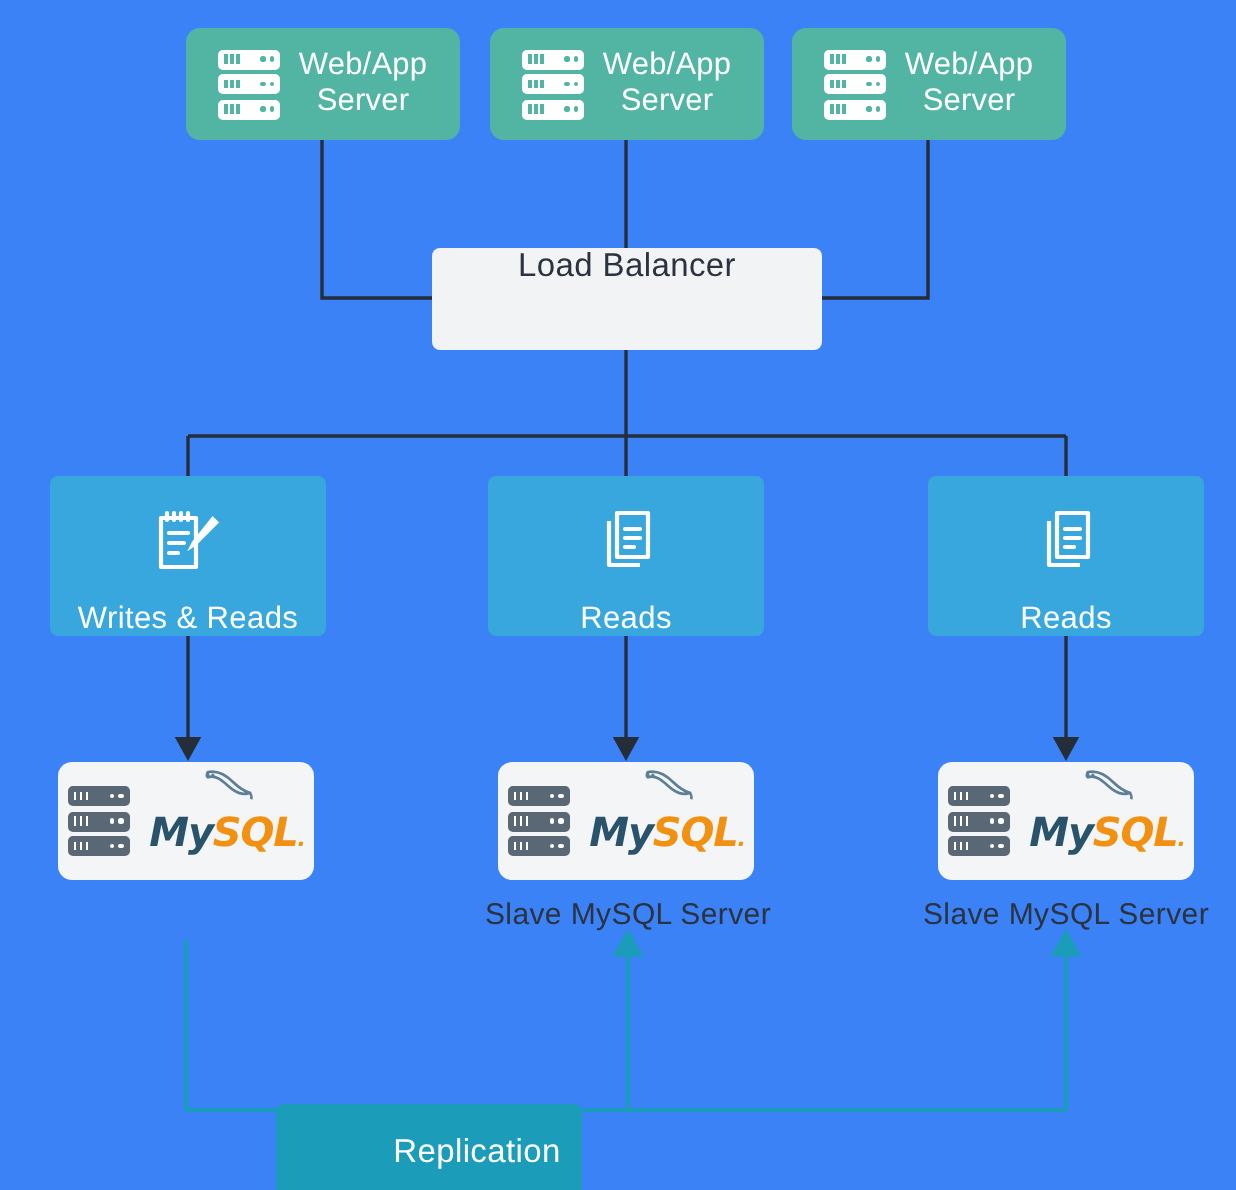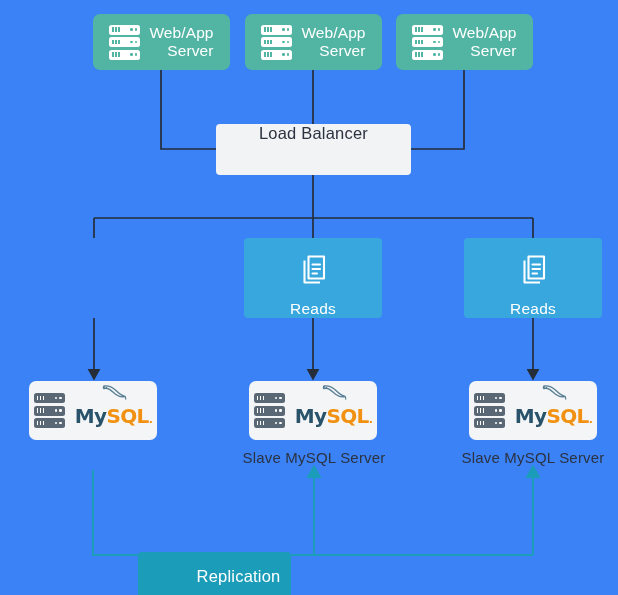--- a/index.html
+++ b/index.html
@@ -11,21 +11,21 @@
 
   
   .webapp{
     border-radius:7px;
     display:flex;align-items:center;justify-content:center;gap:9px;
   }
   .webapp .label{
     color:#ffffff;font-size:15.5px;line-height:18px;text-align:left;
     letter-spacing:.1px;
   }
-  .webapp .label .l2{display:block;text-align:right;}
+  .webapp .label .l2{display:block;text-align:center;}
 
   
   .srvstack{display:flex;flex-direction:column;gap:2.5px;}
   .srvunit{
     width:31px;height:10px;border-radius:2.5px;
     display:flex;align-items:center;box-sizing:border-box;
     padding:0 3px;gap:5px;
   }
   .srvunit .bars{display:flex;gap:1.5px;}
   .srvunit .bars i{display:block;width:1.5px;height:4.5px;}
@@ -53,21 +53,21 @@
     display:flex;flex-direction:column;align-items:center;justify-content:flex-start;
     padding-top:14px;
   }
   .bluebox .blabel{
     color:#ffffff;font-size:15.5px;letter-spacing:.2px;margin-top:8px;
   }
 
   
   .mysqlcard{
     background:#f4f5f6;border-radius:7px;
-    display:flex;align-items:center;justify-content:center;gap:10px;
+    display:flex;align-items:center;justify-content:center;gap:10px;font-style:italic;
   }
   .mysql-wordmark{
     display:flex;flex-direction:column;align-items:flex-start;
     position:relative;padding-top:14px;
   }
   .mysql-wordmark .dolphin{position:absolute;top:-9px;left:26px;}
   .mysql-wordmark .word{
     font-family:"DejaVu Sans",sans-serif;
     font-size:20px;font-weight:bold;letter-spacing:-.6px;line-height:20px;
     white-space:nowrap;
@@ -258,20 +258,41 @@
     <span class="label">
       <span>Web/App</span>
       <span class="l2">Server</span>
     </span>
   </div>
 
   <div class="node lb" style="left:216px;top:124px;width:195px;height:51px;">
     <span>Load Balancer</span>
   </div>
 
+  <div class="node bluebox" style="left:25px;top:238px;width:138px;height:80px;">
+    <span>
+      <svg width="38" height="36" viewBox="0 0 38 36">
+        <g fill="none" stroke="#ffffff" stroke-width="2.1" stroke-linecap="round" stroke-linejoin="round">
+          <path d="M5.5,7 L5.5,31.5 L23,31.5 L23,7 z"></path>
+          <path d="M8.5,4.5 L8.5,8"></path>
+            <path d="M12,4.5 L12,8"></path>
+          <path d="M15.5,4.5 L15.5,8"></path>
+            <path d="M19,4.5 L19,8"></path>
+          <path d="M9.5,14.5 L19,14.5"></path>
+          <path d="M9.5,19.5 L17,19.5"></path>
+          <path d="M9.5,24.5 L14,24.5"></path>
+        </g>
+        <g fill="#ffffff">
+          <path d="M31.6,5.6 L34.9,8.9 L23.2,20.6 L18.6,23.6 L21.1,18.7 z"></path>
+        </g>
+        <path d="M31.6,5.6 L34.9,8.9" stroke="#37a7dd" stroke-width="1"></path>
+      </svg>
+    </span>
+    <span class="blabel">Writes &amp; Reads</span>
+  </div>
 
   <div class="node bluebox" style="left:244px;top:238px;width:138px;height:80px;">
     <span>
       <svg width="36" height="36" viewBox="0 0 36 36">
         <g fill="none" stroke="#ffffff" stroke-width="2.1" stroke-linejoin="round">
           <path d="M13.5,4.5 L29,4.5 L29,26.5 L13.5,26.5 z"></path>
           <path d="M9.5,8.5 L9.5,30.5 L25,30.5"></path>
         </g>
         <g fill="none" stroke="#ffffff" stroke-width="2.1" stroke-linecap="round">
           <path d="M17.5,12.5 L25,12.5"></path>

